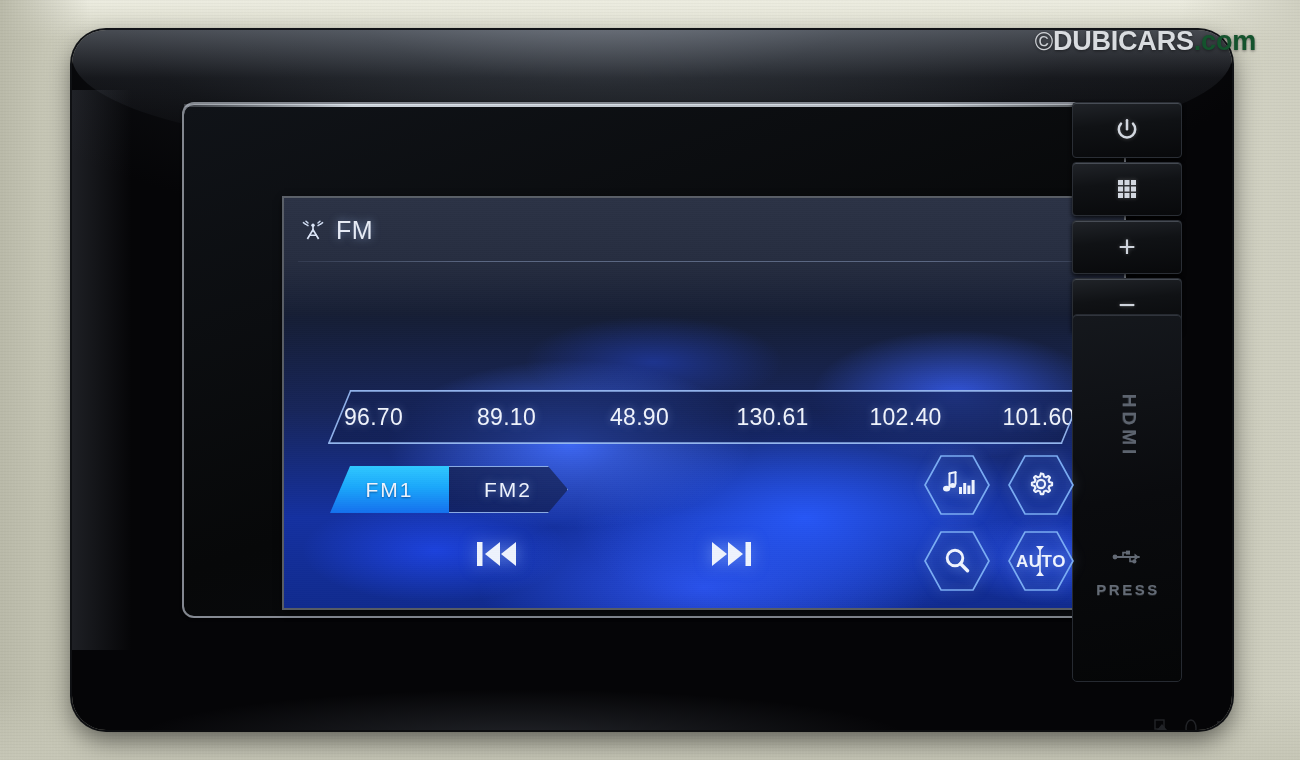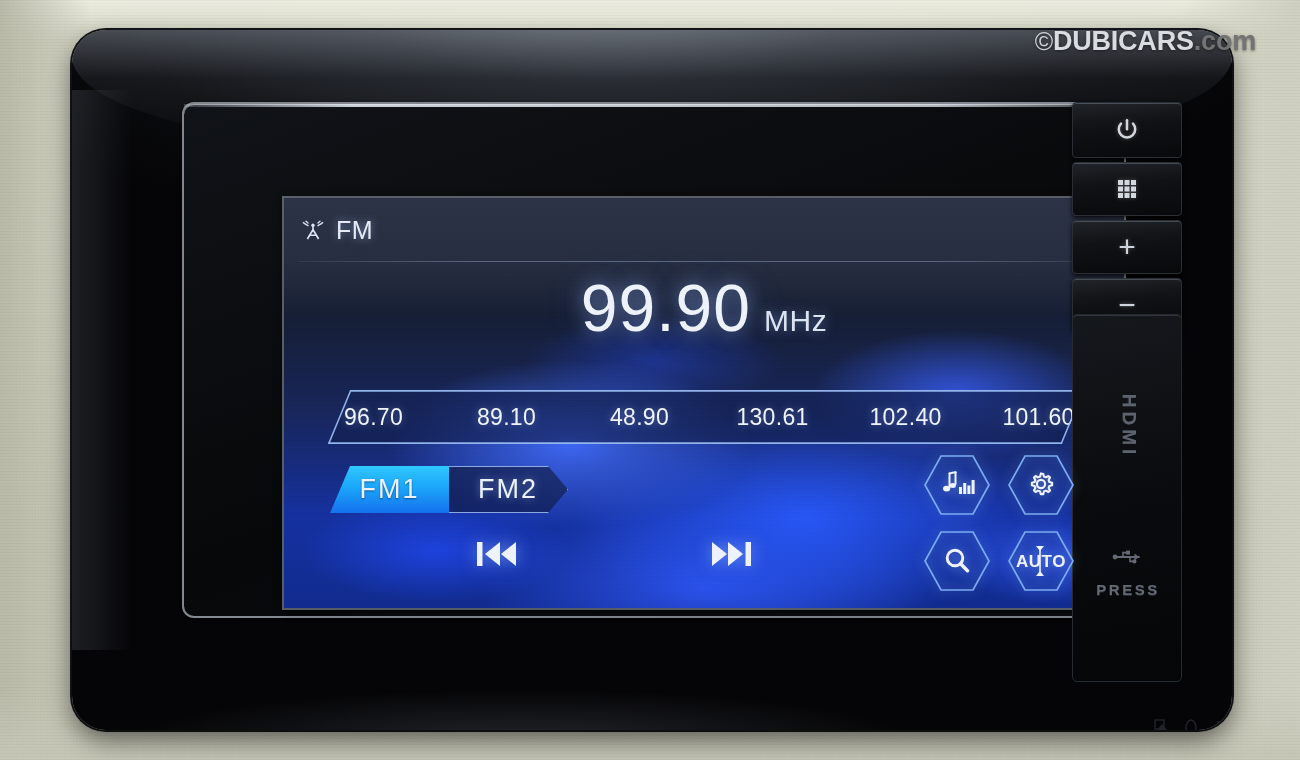--- a/index.html
+++ b/index.html
@@ -155,21 +155,21 @@
     cursor:pointer;
   }
 
   
   #bandsw {
     position:absolute; left:46px; top:268px; width:238px; height:47px;
     display:flex;
   }
   .band-seg {
     position:relative; width:50%; display:flex; align-items:center; justify-content:center;
-    color:#eef3fd; font-size:27px; letter-spacing:2px;
+    color:#eef3fd; font-size:21px; letter-spacing:2px;
     cursor:pointer;
   }
   .band-seg.on {
     background:linear-gradient(180deg,#2fc8ff 0%, #1aa7fb 45%, #1470ee 100%);
     clip-path:polygon(20px 0, 100% 0, 100% 100%, 0 100%);
     -webkit-clip-path:polygon(20px 0, 100% 0, 100% 100%, 0 100%);
     box-shadow:0 0 20px rgba(50,170,255,.65);
     text-shadow:0 1px 2px rgba(0,30,80,.55);
   }
   .band-seg.off {
@@ -243,21 +243,21 @@
           opacity:.22; }
 
   
   #wm {
     position:absolute; right:44px; top:26px;
     font-size:27px; font-weight:700; letter-spacing:-.2px;
     color:#d9dce0; text-shadow:0 1px 3px rgba(0,0,0,.45);
     white-space:nowrap;
   }
   #wm .cmark { font-weight:400; font-size:25px; opacity:.92; }
-  #wm .dot { color:#737373; font-weight:700; }
+  #wm .dot { color:#14532d; font-weight:700; }
 </style>
 </head>
 <body>
 
 <div id="dash">
   <div id="dash-shade-t"></div>
   <div id="dash-shade-l"></div>
   <div id="dash-shade-r"></div>
   <div id="dash-shade-b"></div>
 </div>
@@ -283,24 +283,20 @@
           <path d="M7.4 21 L13 11.6 L18.6 21" stroke="#dbe5f7" stroke-width="1.7" stroke-linejoin="round" fill="none"></path>
           <path d="M9.6 17.2 L16.4 17.2" stroke="#dbe5f7" stroke-width="1.5" stroke-linecap="round"></path>
           <path d="M6.0 3.2 L8.0 5.0 M3.4 4.6 L5.4 6.2 M6.4 6.6 L8.0 7.6" stroke="#cdd9ef" stroke-width="1.5" stroke-linecap="round"></path>
           <path d="M20.0 3.2 L18.0 5.0 M22.6 4.6 L20.6 6.2 M19.6 6.6 L18.0 7.6" stroke="#cdd9ef" stroke-width="1.5" stroke-linecap="round"></path>
         </svg>
       </span>
       <span id="band-label">FM</span>
     </div>
     <div id="hdr-line"></div>
 
-    <div id="freq-wrap">
-      <span id="freq">99.90</span>
-      <span id="freq-unit">MHz</span>
-    </div>
 
     <div id="presets">
       <div class="preset">96.70</div>
       <div class="preset">89.10</div>
       <div class="preset">48.90</div>
       <div class="preset">130.61</div>
       <div class="preset">102.40</div>
       <div class="preset">101.60</div>
     </div>
     <svg id="presets-outline" viewBox="0 0 756 54">

